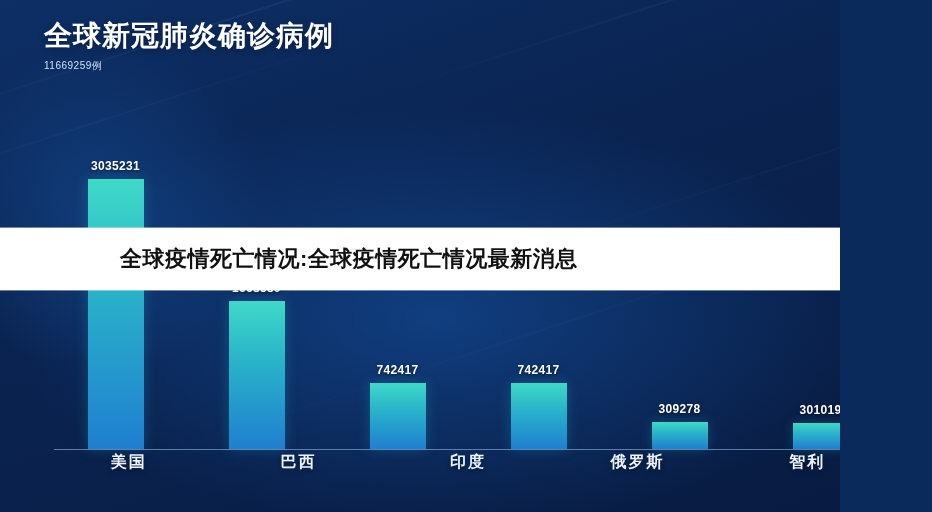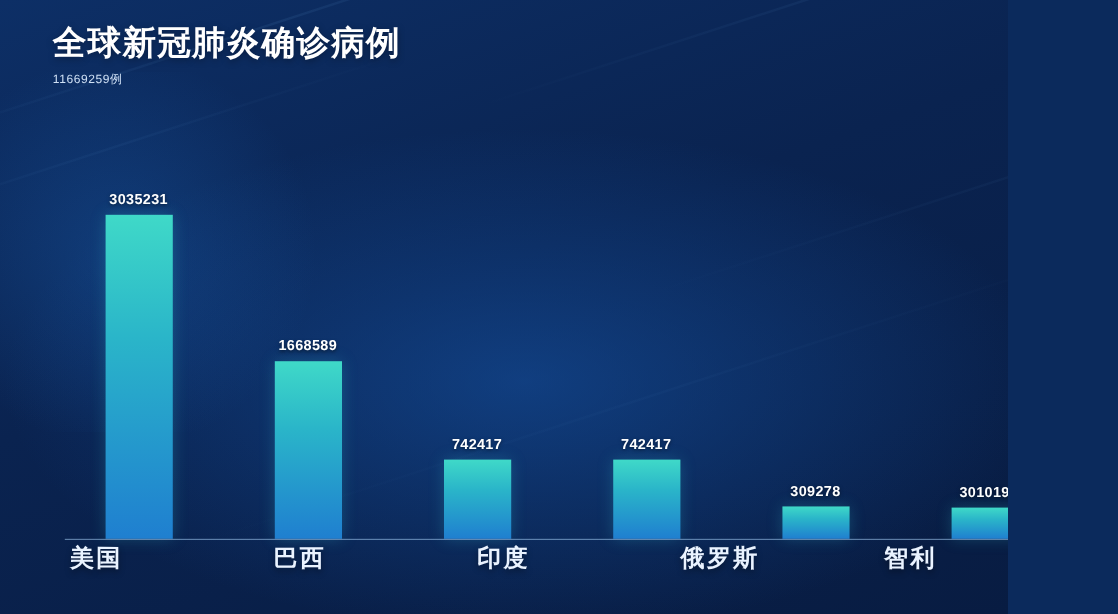--- a/index.html
+++ b/index.html
@@ -114,22 +114,23 @@
   .xlabels {
     position: absolute;
     left: 44px;
     top: 452px;
     width: 848px;
     display: flex;
     justify-content: space-around;
   }
   .xlabel {
     width: 141px;
+    text-align: center;
     color: #eaf3ff;
-    font-size: 20px;
+    font-size: 16px;
     font-weight: bold;
     letter-spacing: 2px;
     text-shadow: 0 2px 5px rgba(0,0,0,0.4);
   }
 
   
   .banner {
     position: absolute;
     left: 0;
     top: 228px;
@@ -203,14 +204,17 @@
   </div>
 
   <div class="xlabels">
     <div class="xlabel">美国</div>
     <div class="xlabel">巴西</div>
     <div class="xlabel">印度</div>
     <div class="xlabel">俄罗斯</div>
     <div class="xlabel">智利</div>
   </div>
 
+  <div class="banner">
+    <div class="banner-text">全球疫情死亡情况:全球疫情死亡情况最新消息</div>
+  </div>
 
 </div>
 
 </body></html>

